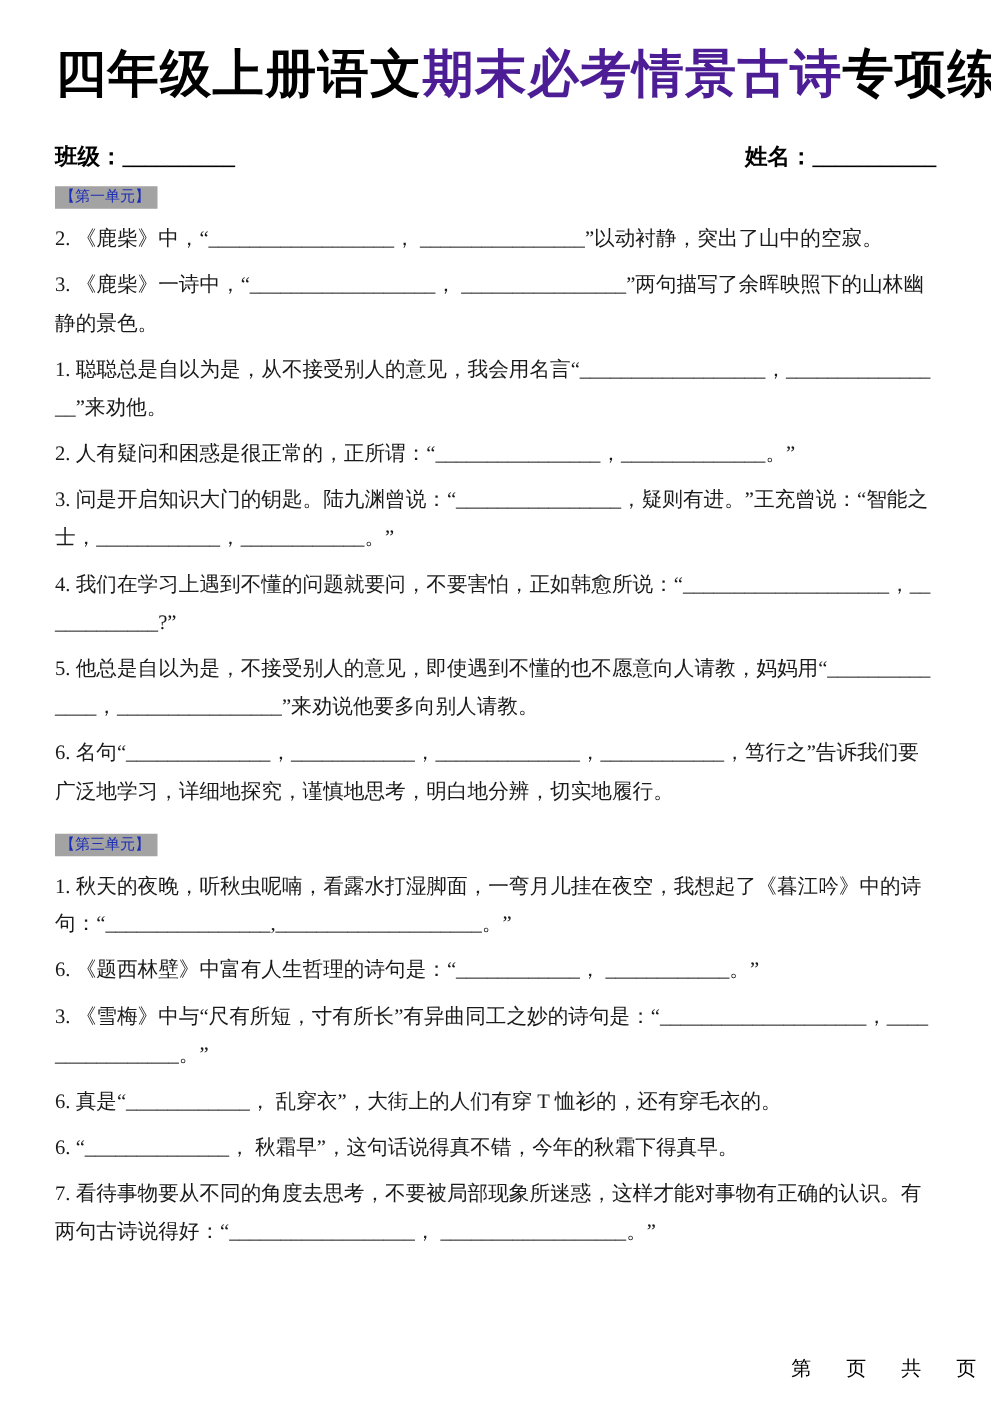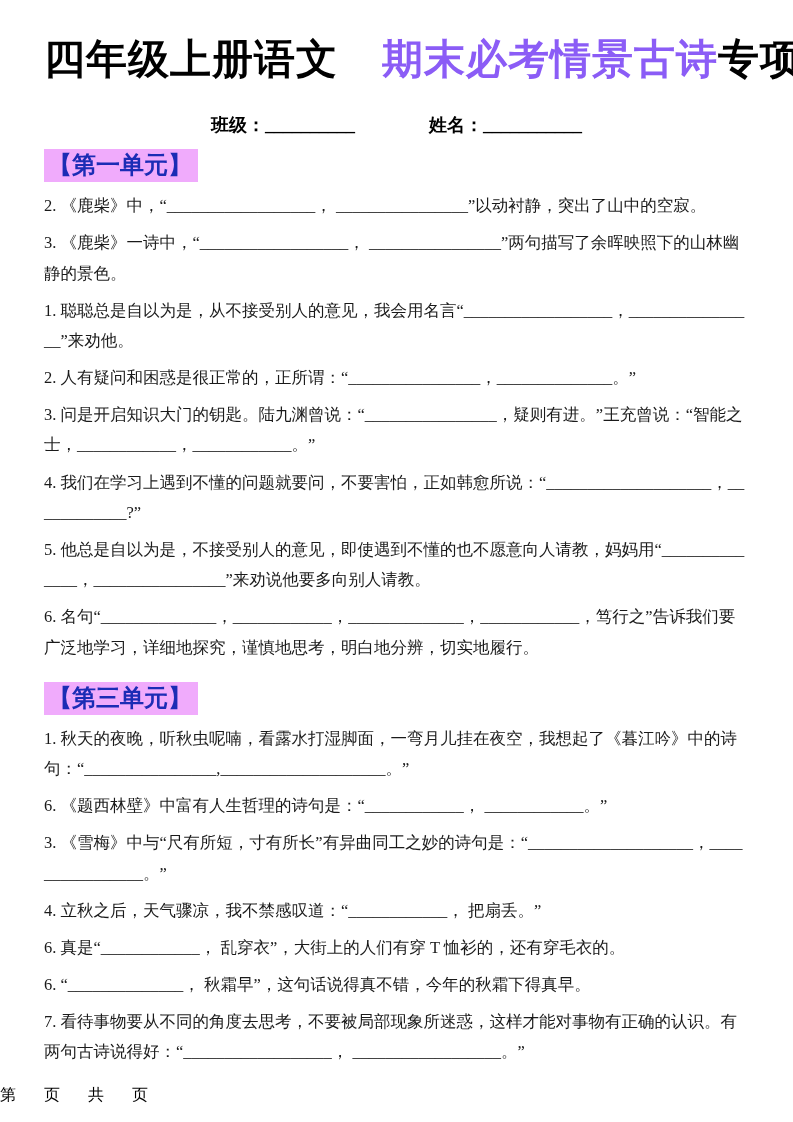--- a/index.html
+++ b/index.html
@@ -18,57 +18,57 @@
   .doc-title {
     text-align: center;
     font-family: "Liberation Sans", "DejaVu Sans", sans-serif;
     font-weight: bold;
     font-size: 41px;
     letter-spacing: 1px;
     line-height: 1.15;
     color: #000000;
     white-space: nowrap;
   }
-  .doc-title .accent { color: #8b5cf6; margin-left: 44px; }
+  .doc-title .accent { color: #4c1d95; }
   .info-row {
     display: flex;
-    justify-content: center;
+    justify-content: space-between;
     gap: 74px;
     margin-top: 30px;
     font-weight: bold;
     font-size: 18px;
     color: #000000;
   }
   .info-row .pair { white-space: nowrap; }
   .info-row .blank { letter-spacing: 0; }
   .section-badge {
     display: inline-block;
     font-family: "Liberation Sans", "DejaVu Sans", sans-serif;
-    font-weight: bold;
-    font-size: 24px;
+    font-weight: normal;
+    font-size: 12px;
     line-height: 1.25;
     color: #1b2cb5;
-    background: #f0abfc;
+    background: #a3a3a3;
     padding: 1px 6px 2px 4px;
     margin: 12px 0 2px 0;
   }
   .section:first-of-type .section-badge { margin-top: 18px; }
   .item {
     font-size: 16.5px;
     line-height: 1.83;
     word-break: break-all;
     margin: 7px 0;
     color: #1a1a1a;
   }
   .footer {
     position: absolute;
     bottom: 16px;
     left: 0;
     width: 100%;
-    text-align: left;
+    text-align: right;
     font-size: 16px;
     letter-spacing: 12px;
     color: #000000;
   }
 </style>
 </head>
 <body>
 
 <div class="page">
 
@@ -92,21 +92,20 @@
     <p class="item">4. 我们在学习上遇到不懂的问题就要问，不要害怕，正如韩愈所说：“____________________，____________?”</p>
     <p class="item">5. 他总是自以为是，不接受别人的意见，即使遇到不懂的也不愿意向人请教，妈妈用“______________，________________”来劝说他要多向别人请教。</p>
     <p class="item">6. 名句“______________，____________，______________，____________，笃行之”告诉我们要广泛地学习，详细地探究，谨慎地思考，明白地分辨，切实地履行。</p>
   </div>
 
   <div class="section">
     <div class="section-badge">【第三单元】</div>
     <p class="item">1. 秋天的夜晚，听秋虫呢喃，看露水打湿脚面，一弯月儿挂在夜空，我想起了《暮江吟》中的诗句：“________________,____________________。”</p>
     <p class="item">6.  《题西林壁》中富有人生哲理的诗句是：“____________， ____________。”</p>
     <p class="item">3.  《雪梅》中与“尺有所短，寸有所长”有异曲同工之妙的诗句是：“____________________，________________。”</p>
-    <p class="item">4. 立秋之后，天气骤凉，我不禁感叹道：“____________， 把扇丢。”</p>
     <p class="item">6. 真是“____________， 乱穿衣”，大街上的人们有穿 T 恤衫的，还有穿毛衣的。</p>
     <p class="item">6. “______________， 秋霜早”，这句话说得真不错，今年的秋霜下得真早。</p>
     <p class="item">7. 看待事物要从不同的角度去思考，不要被局部现象所迷惑，这样才能对事物有正确的认识。有两句古诗说得好：“__________________， __________________。”</p>
     
   </div>
 
   <div class="footer">第 页 共 页</div>
 
 </div>
 

